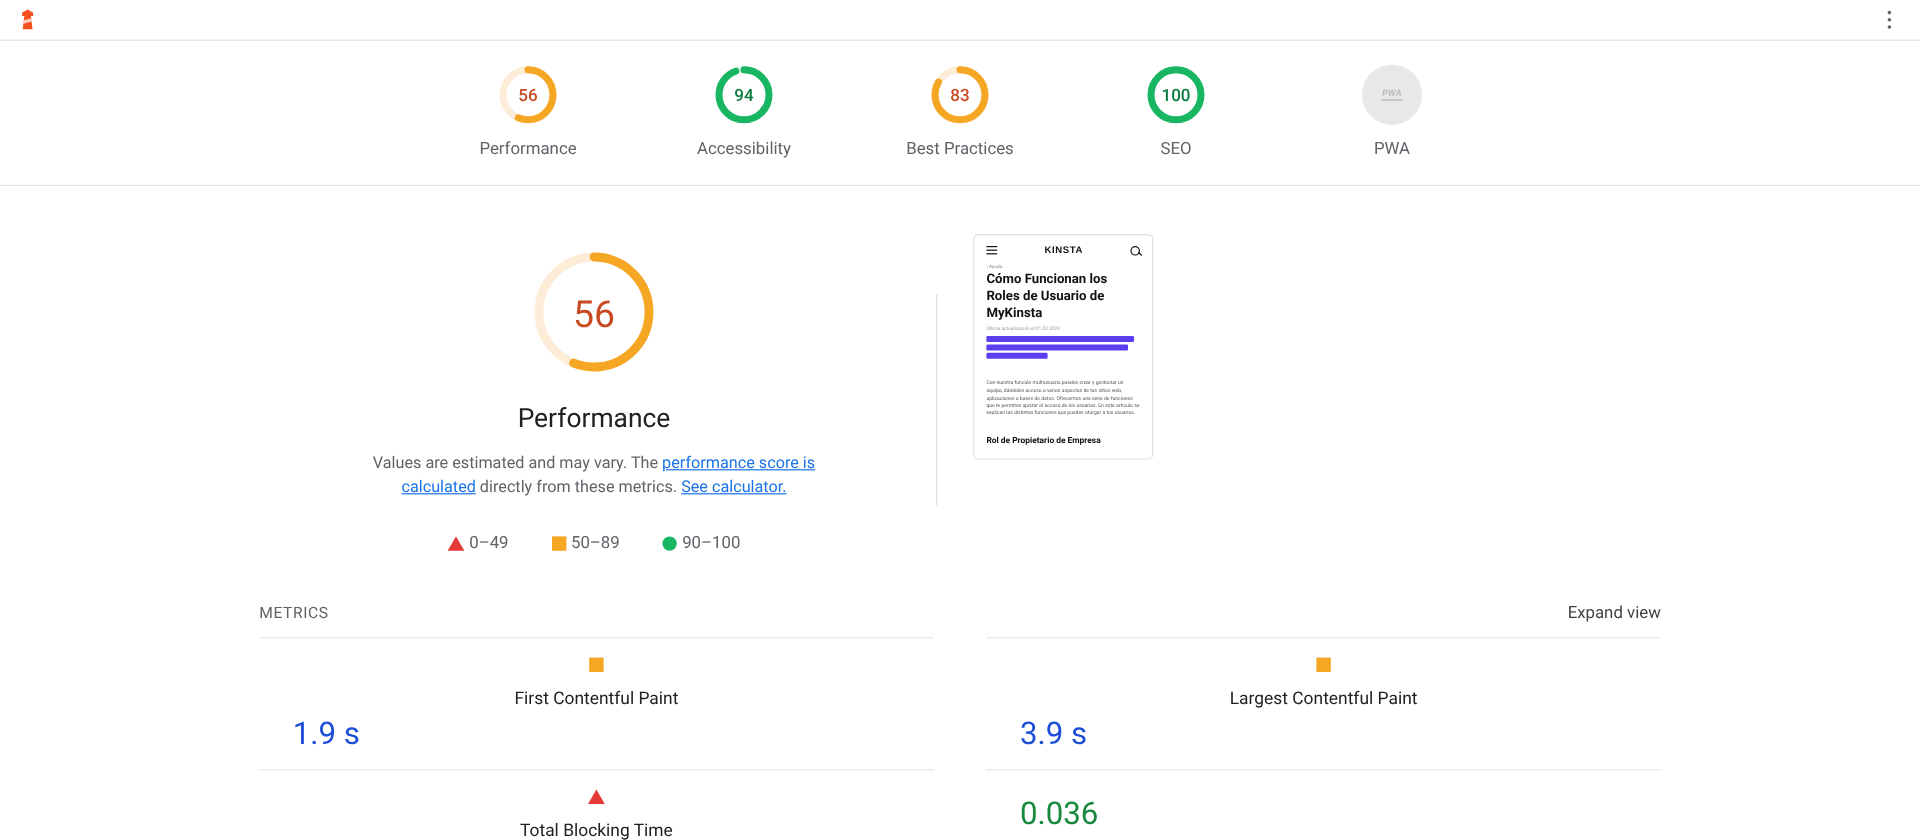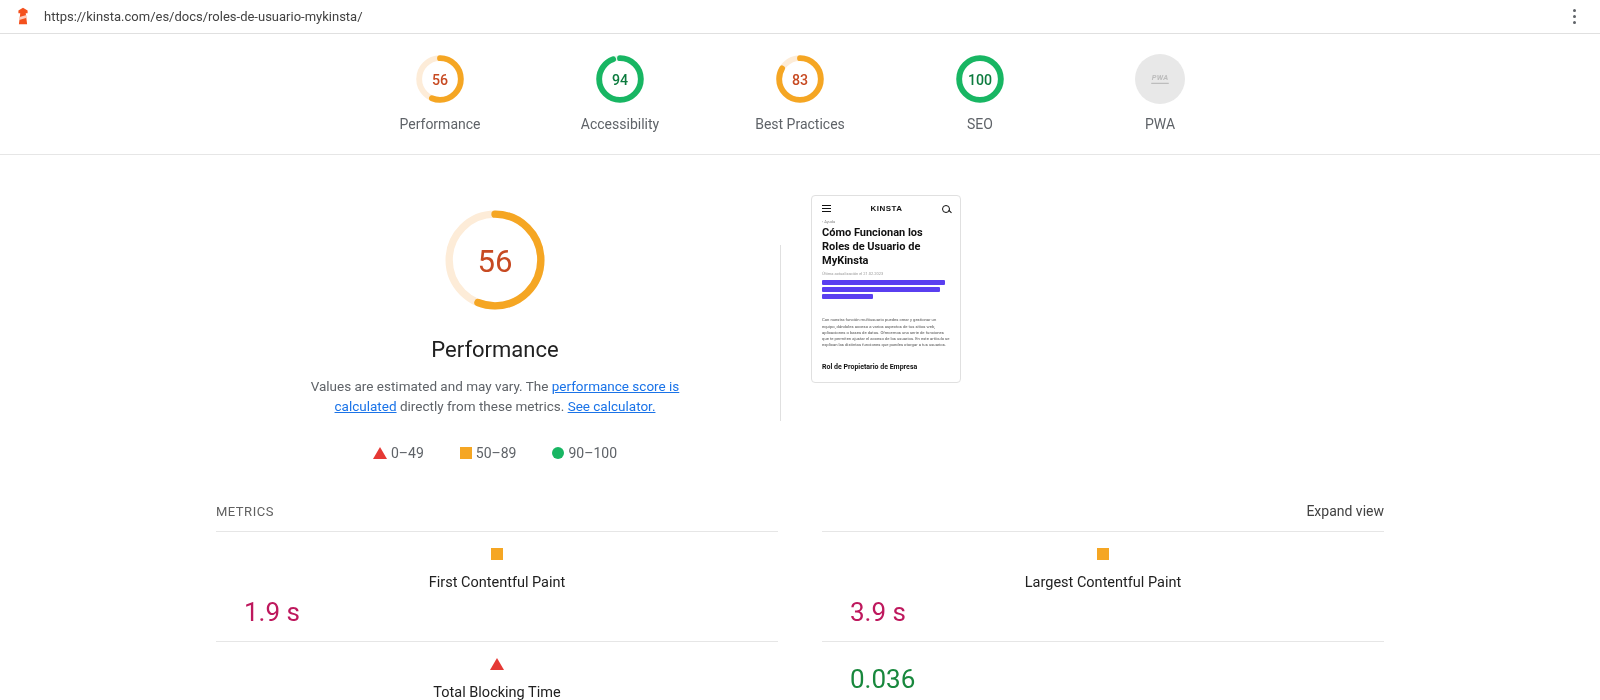--- a/index.html
+++ b/index.html
@@ -61,35 +61,34 @@
 
   
   .metrics-head { display:flex; align-items:baseline; margin-top:42px; padding:0 6px; }
   .metrics-head .label { font-size:13px; letter-spacing:0.5px; color:#616161; }
   .metrics-head .spacer { flex:1; }
   .metrics-head .expand { font-size:14px; color:#424242; cursor:pointer; }
   .metrics-grid { display:grid; grid-template-columns:1fr 1fr; column-gap:44px; margin-top:12px; padding:0 6px; }
   .metric { border-top:1px solid #e6e6e6; padding:16px 0 14px; }
   .metric-row1 { display:flex; align-items:center; gap:14px; font-size:14.5px; color:#212121;flex-direction:column; }
   .metric-val { font-size:26px; margin-top:6px; margin-left:28px; }
-  .val-orange { color:#be185d; }
+  .val-orange { color:#1d4ed8; }
   .val-red    { color:#b71c1c; }
   .val-green  { color:#18883d; }
 </style>
 </head>
 <body>
 
 <div class="topbar">
   <span class="lh-logo">
     <svg viewBox="0 0 24 24">
       <path fill="#F4511E" d="M12 2l5 3v3h-2l1.5 12h-9L9 8H7V5z"></path>
       <path fill="#FFCCBC" d="M8.2 12l7.6-2.2.4 3-8.4 2.4z"></path>
     </svg>
   </span>
-  <span class="url">https://kinsta.com/es/docs/roles-de-usuario-mykinsta/</span>
   <span class="spacer"></span>
   <span class="kebab">
       <span></span>
       <span></span>
       <span></span>
     </span>
 </div>
 
 <div class="gauges">
   <div class="gauge-cell">

